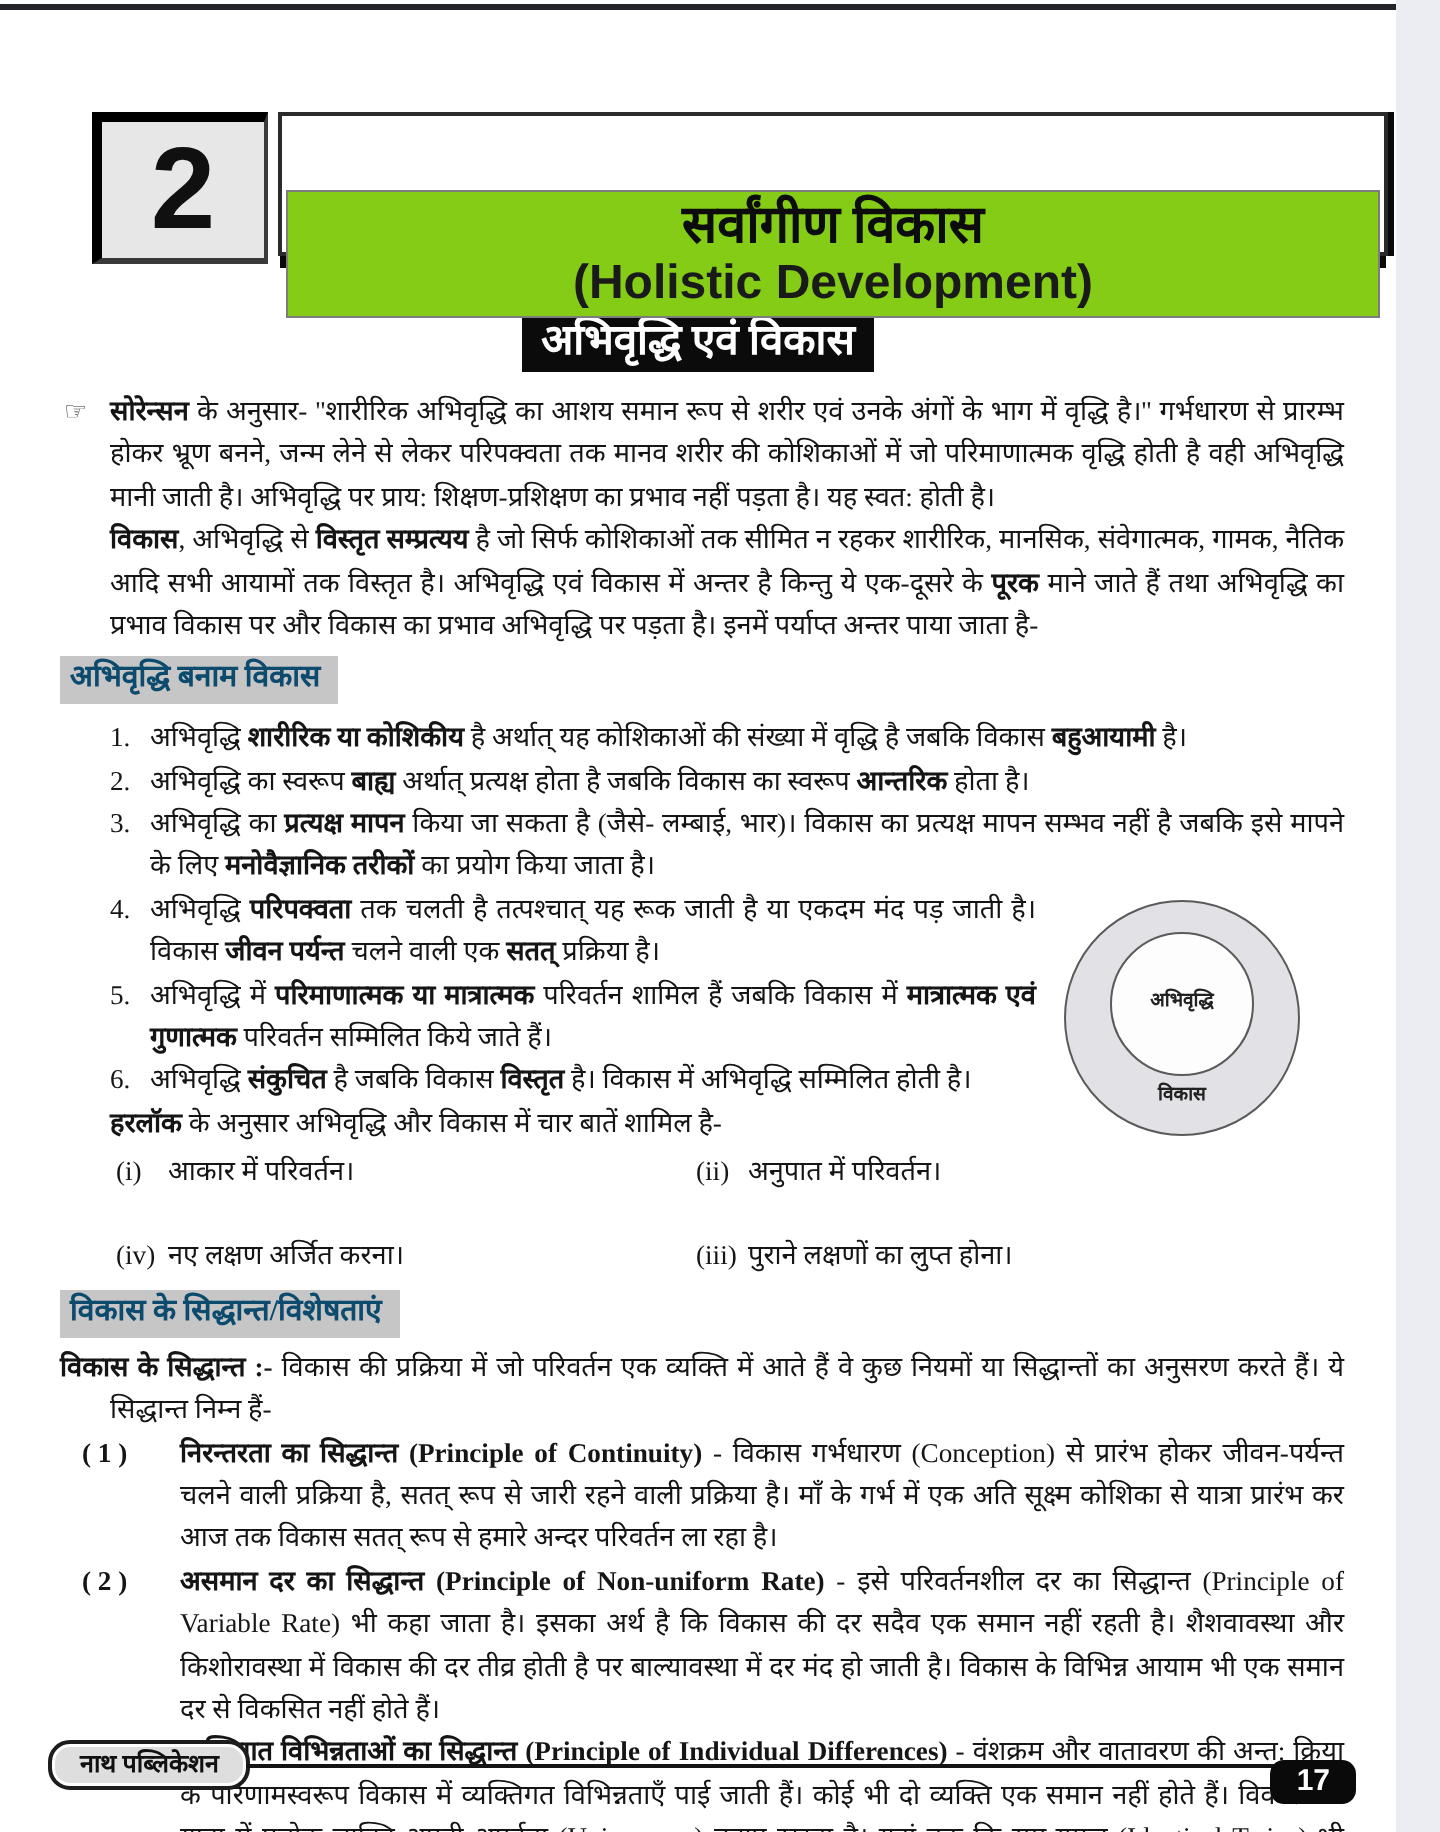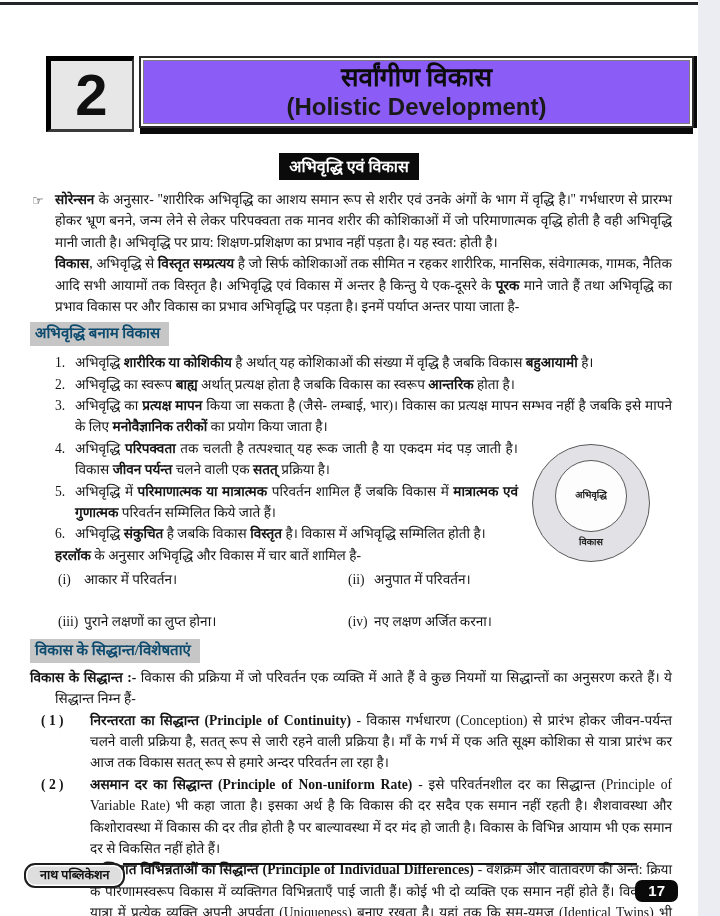--- a/index.html
+++ b/index.html
@@ -26,32 +26,33 @@
     font-weight:700;font-size:58px;line-height:1;color:#101010;
     box-sizing:border-box;
   }
   .chapter-title-box{
     flex:1;margin-left:5px;height:72px;
     border:2px solid #2b2b2b;background:#fff;padding:2px;
     box-shadow:0 7px 0 -1px #0a0a0a, 3px 0 0 0 #0a0a0a;
     box-sizing:border-box;
   }
   .chapter-title-inner{
-    height:100%;background:#8b5cf6;border:1px solid #7d7d7d;
+    height:100%;background:#84cc16;border:1px solid #7d7d7d;
     display:flex;flex-direction:column;align-items:center;justify-content:center;
     box-sizing:border-box;
+    margin-top:35px;
   }
   .title-hi{font-weight:700;font-size:26px;line-height:1.15;color:#0c0c0c;}
   .title-en{font-family:"Liberation Sans","DejaVu Sans",sans-serif;font-weight:700;font-size:24px;line-height:1.2;color:#1a1a1a;}
 
   
   .black-label-wrap{margin-top:152px;text-align:center;}
   .black-label{
     display:inline-block;background:#0b0b0b;color:#fff;
-    font-weight:700;font-size:16px;padding:3px 11px 4px;
+    font-weight:700;font-size:21px;padding:3px 11px 4px;
     box-shadow:0 0 0 1px #fff inset;
   }
 
   
   .content{margin:8px 26px 0 30px;font-size:13.6px;line-height:21.4px;text-align:justify;}
   .content p{margin:0;}
   .b{font-weight:700;}
   .para-ind{padding-left:25px;position:relative;margin-bottom:2px;}
   .hand{
     position:absolute;left:2px;top:1px;font-size:13px;color:#333;
@@ -91,21 +92,21 @@
   .fp-item .num{display:inline-block;min-width:26px;}
 
   
   .prin-intro{padding-left:25px;text-indent:-25px;margin:3px 0 6px 25px;}
   .prin-item{padding-left:60px;text-indent:-49px;margin:0 0 9px 11px;}
   .prin-item .num{display:inline-block;width:49px;text-indent:0;font-weight:700;}
 
   
   .footer{
     position:absolute;left:24px;right:20px;bottom:14px;
-    display:flex;align-items:flex-start;
+    display:flex;align-items:center;
   }
   .publisher-pill{
     background:#dedede;border:2px solid #1d1d1d;border-radius:11px;
     padding:1px 14px 3px;font-weight:700;font-size:12.5px;color:#111;
     box-shadow:0 0 0 1.5px #fff inset;white-space:nowrap;
   }
   .footer-rule{flex:1;height:0;border-top:2.5px solid #141414;margin:0 0 0 -2px;}
   .page-num{
     background:#0a0a0a;color:#fff;border-radius:7px;
     font-family:"Liberation Sans","DejaVu Sans",sans-serif;
@@ -186,24 +187,24 @@
       </p>
 
       <div class="four-points">
         <p class="fp-item">
           <span class="num">(i)</span><span>आकार में परिवर्तन।</span>
         </p>
         <p class="fp-item">
           <span class="num">(ii)</span><span>अनुपात में परिवर्तन।</span>
         </p>
         <p class="fp-item">
+          <span class="num">(iv)</span><span>नए लक्षण अर्जित करना।</span>
+        </p>
+        <p class="fp-item">
           <span class="num">(iii)</span><span>पुराने लक्षणों का लुप्त होना।</span>
-        </p>
-        <p class="fp-item">
-          <span class="num">(iv)</span><span>नए लक्षण अर्जित करना।</span>
         </p>
       </div>
     </div>
 
     <div>
       <span class="gray-heading">विकास के सिद्धान्त/विशेषताएं</span>
     </div>
 
     <p class="prin-intro">
       <span><span class="b">विकास के सिद्धान्त :-</span><span> विकास की प्रक्रिया में जो परिवर्तन एक व्यक्ति में आते हैं वे कुछ नियमों या सिद्धान्तों का अनुसरण करते हैं। ये सिद्धान्त निम्न हैं-</span></span>

